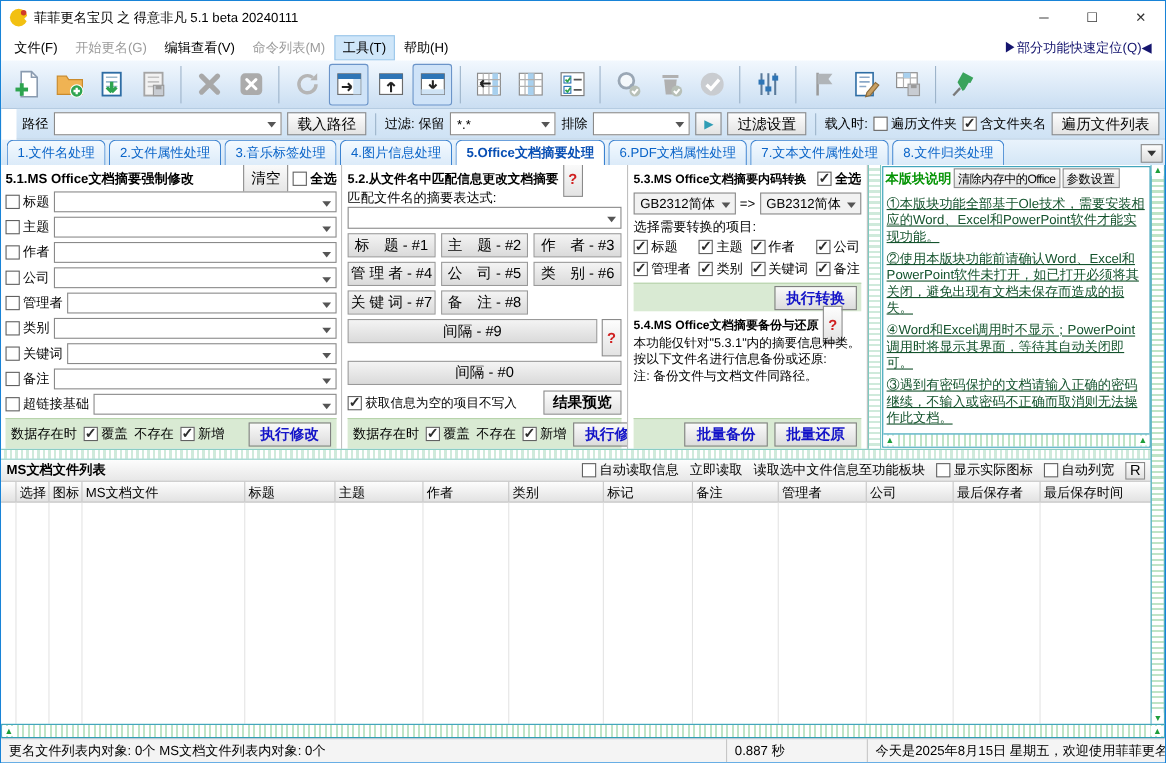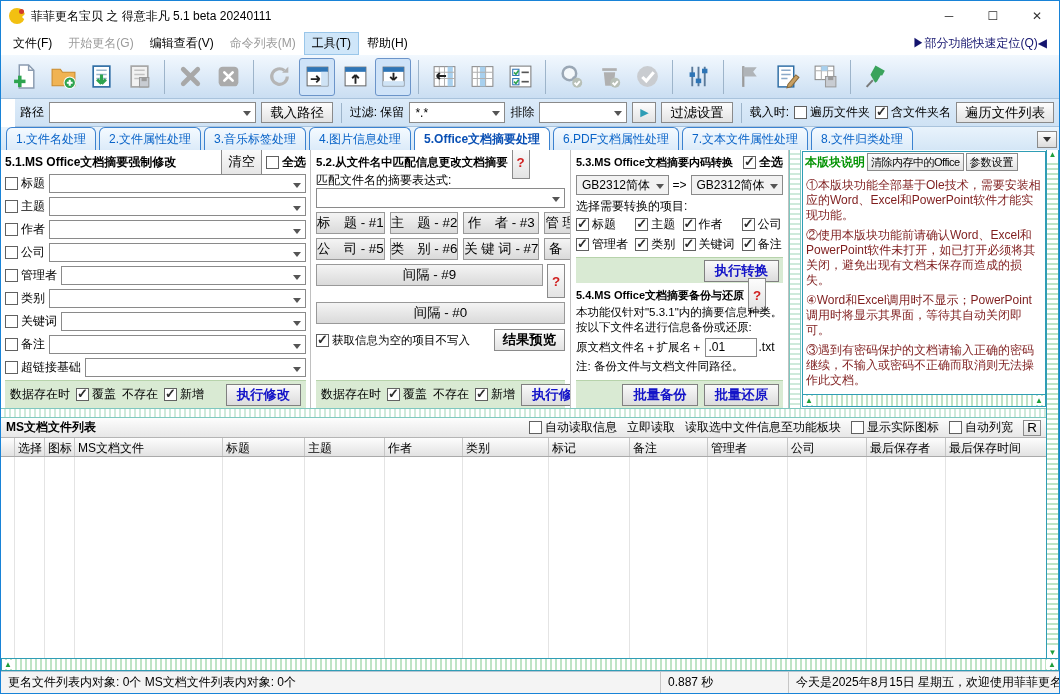--- a/index.html
+++ b/index.html
@@ -77,21 +77,21 @@
   .help-btn { width:18px; justify-content:center; color:#d02020; font-weight:bold; }
   .field-row { display:flex; align-items:center; gap:4px; height:23px; flex:none; white-space:nowrap; }
   .field-row .combo { flex:1; height:19px; }
   .green-footer { margin-top:auto; flex:none; height:28px; background:#d9ead3; border-top:1px solid #b7d3ab;
                   display:flex; align-items:center; gap:6px; padding:0 5px; white-space:nowrap; }
   .exec-btn { font-weight:bold; color:#1414c8; background:linear-gradient(#fafafa,#dcdcdc);
               border:1px solid #808080; height:22px; display:inline-flex; align-items:center; padding:0 10px; margin-left:auto; }
 
   .expr-label { height:16px; flex:none; white-space:nowrap; }
   .expr-combo { height:20px; flex:none; margin-bottom:4px; }
-  .token-grid { display:grid; grid-template-columns:1fr 1fr 1fr 1fr; gap:4px 5px; flex:none; }
+  .token-grid { display:grid; grid-template-columns:1fr 1fr 1fr; gap:4px 5px; flex:none; }
   .token-btn { height:22px; display:flex; align-items:center; justify-content:center;
                background:linear-gradient(#f4f4f4,#dadada); border:1px solid #999; white-space:nowrap; }
   .gap-row { display:flex; gap:4px; margin-top:4px; flex:none;justify-content:flex-end; }
   .gap-row .token-btn { flex:1; }
   .preview-row { display:flex; align-items:center; gap:4px; margin-top:5px; flex:none; }
   .preview-btn { margin-left:auto; font-weight:bold; height:22px; }
 
   .p53 { padding:2px 5px 0; display:flex; flex-direction:column; }
   .enc-row { display:flex; align-items:center; gap:4px; height:26px; flex:none; }
   .enc-row .combo { flex:1; height:20px; }
@@ -105,21 +105,21 @@
   .p54-btns { margin-top:auto; height:28px; background:#d9ead3; border-top:1px solid #b7d3ab;
               display:flex; align-items:center; justify-content:flex-end; gap:6px; padding:0 4px; flex:none; }
   .p54-btns .exec-btn { margin-left:0; }
 
   .vsplit { width:12px; flex:none; border-left:1px solid #7fc8bf; border-right:1px solid #7fc8bf;
             background:repeating-linear-gradient(180deg,#ffffff 0 3px,#cfeadb 3px 5px); }
   .infopanel { flex:1; border:1px solid #2f9db5; margin:1px 0 1px 1px; display:flex; flex-direction:column; min-width:0; overflow:hidden; }
   .info-head { display:flex; align-items:center; gap:2px; padding:1px 2px; flex:none; }
   .info-title { color:#059405; font-weight:bold; white-space:nowrap; }
   .info-head .small-btn { font-size:11px; padding:0 3px; white-space:nowrap; }
-  .info-body { flex:1; overflow:hidden; color:#7f1d1d; padding:1px 3px; line-height:15px; }
+  .info-body { flex:1; overflow:hidden; color:#14532d; padding:1px 3px; line-height:15px;text-decoration:underline; }
   .info-body p { margin:5px 0; }
   .info-hscroll { height:12px; flex:none; border-top:1px solid #2f9db5; display:flex; align-items:center;
                   background:repeating-linear-gradient(90deg,#ffffff 0 3px,#bfe4c6 3px 5px); justify-content:space-between; }
   .info-hscroll .arr { color:#1d9e3a; font-size:8px; background:#fff; padding:0 2px; }
 
   .hsplit { height:10px; flex:none; border-top:1px solid #7fc8bf; border-bottom:1px solid #7fc8bf;
             background:repeating-linear-gradient(90deg,#ffffff 0 3px,#cfeadb 3px 5px); }
 
   
   .list-header { height:20px; flex:none; display:flex; align-items:center; gap:10px; padding:0 5px;
@@ -606,25 +606,20 @@
               <button class="exec-btn">执行转换</button>
             </div>
           </div>
           <div class="p54">
             <div class="panel-title">
               <span style="font-size:11px">5.4.MS Office文档摘要备份与还原</span>
               <button class="small-btn help-btn">?</button>
             </div>
             <div class="line" style="font-size:11.5px">本功能仅针对"5.3.1"内的摘要信息种类。</div>
             <div class="line" style="font-size:11.5px">按以下文件名进行信息备份或还原:</div>
-            <div class="suffix-row">
-              <span style="font-size:11.5px">原文档文件名＋扩展名＋</span>
-              <input value=".01" style="">
-              <span>.txt</span>
-            </div>
             <div class="line" style="font-size:11.5px">注: 备份文件与文档文件同路径。</div>
             <div class="p54-btns">
               <button class="exec-btn">批量备份</button>
               <button class="exec-btn">批量还原</button>
             </div>
           </div>
         </div>
 
         <div class="vsplit"></div>
 

